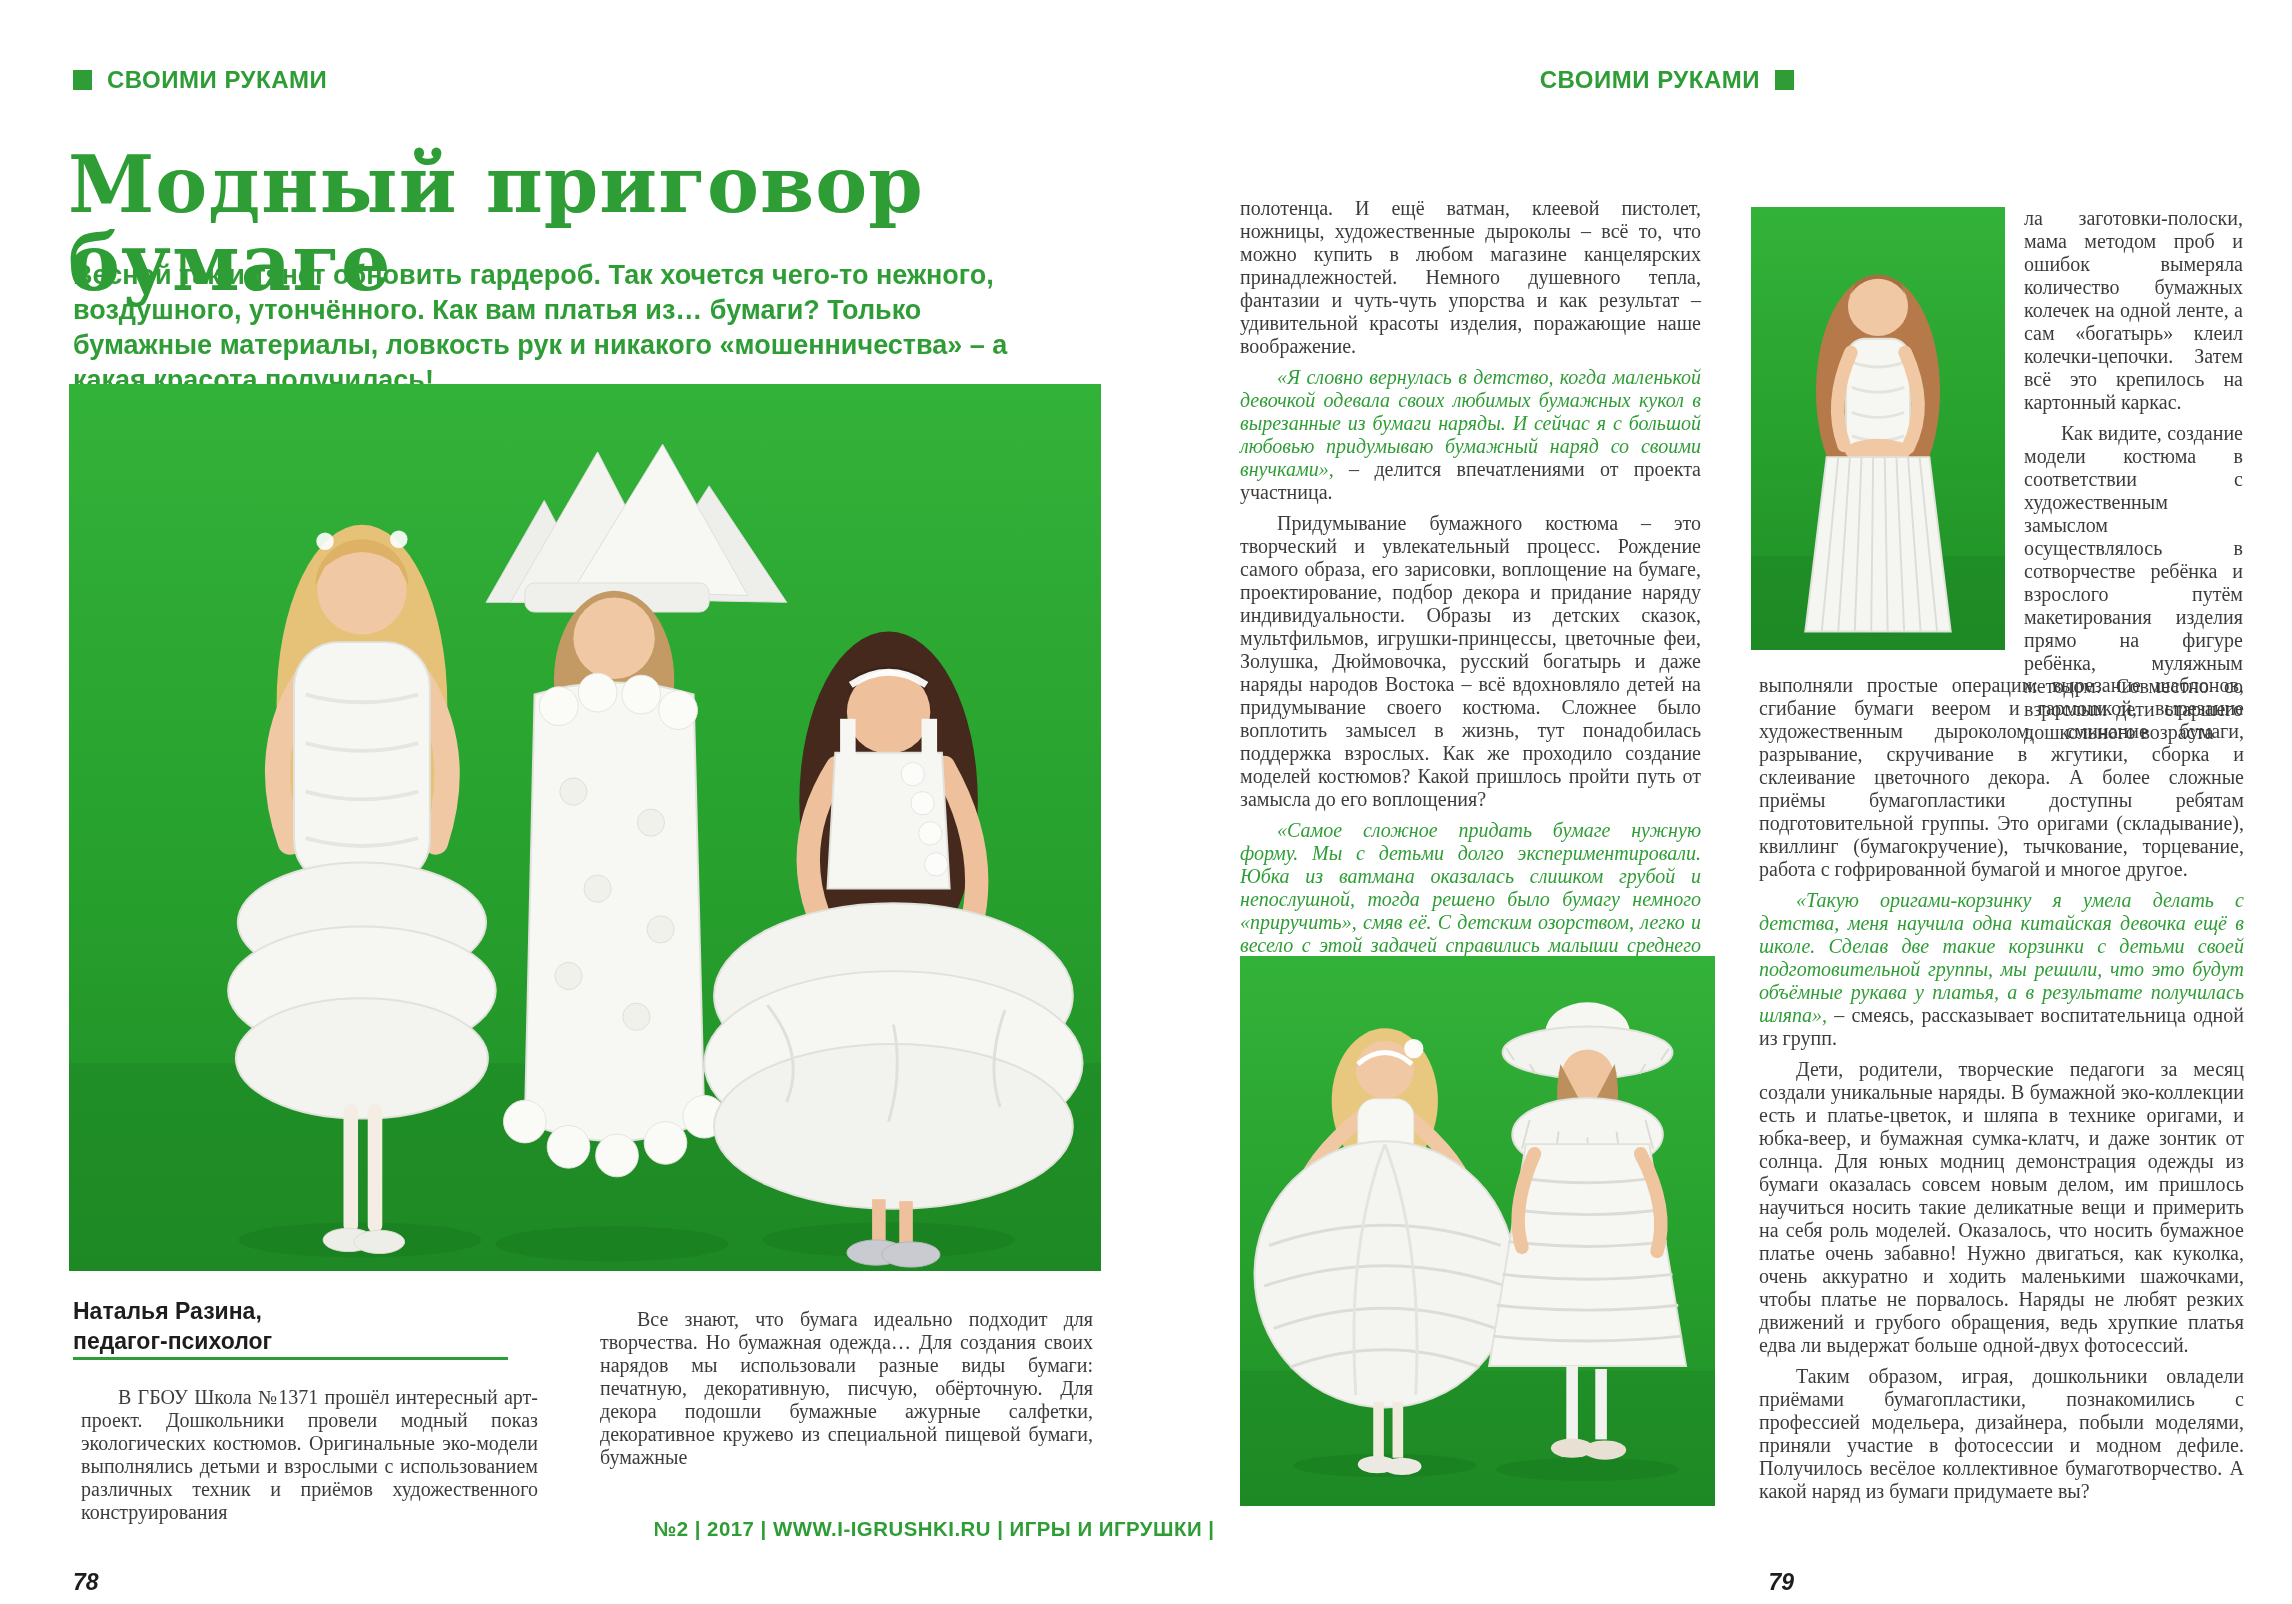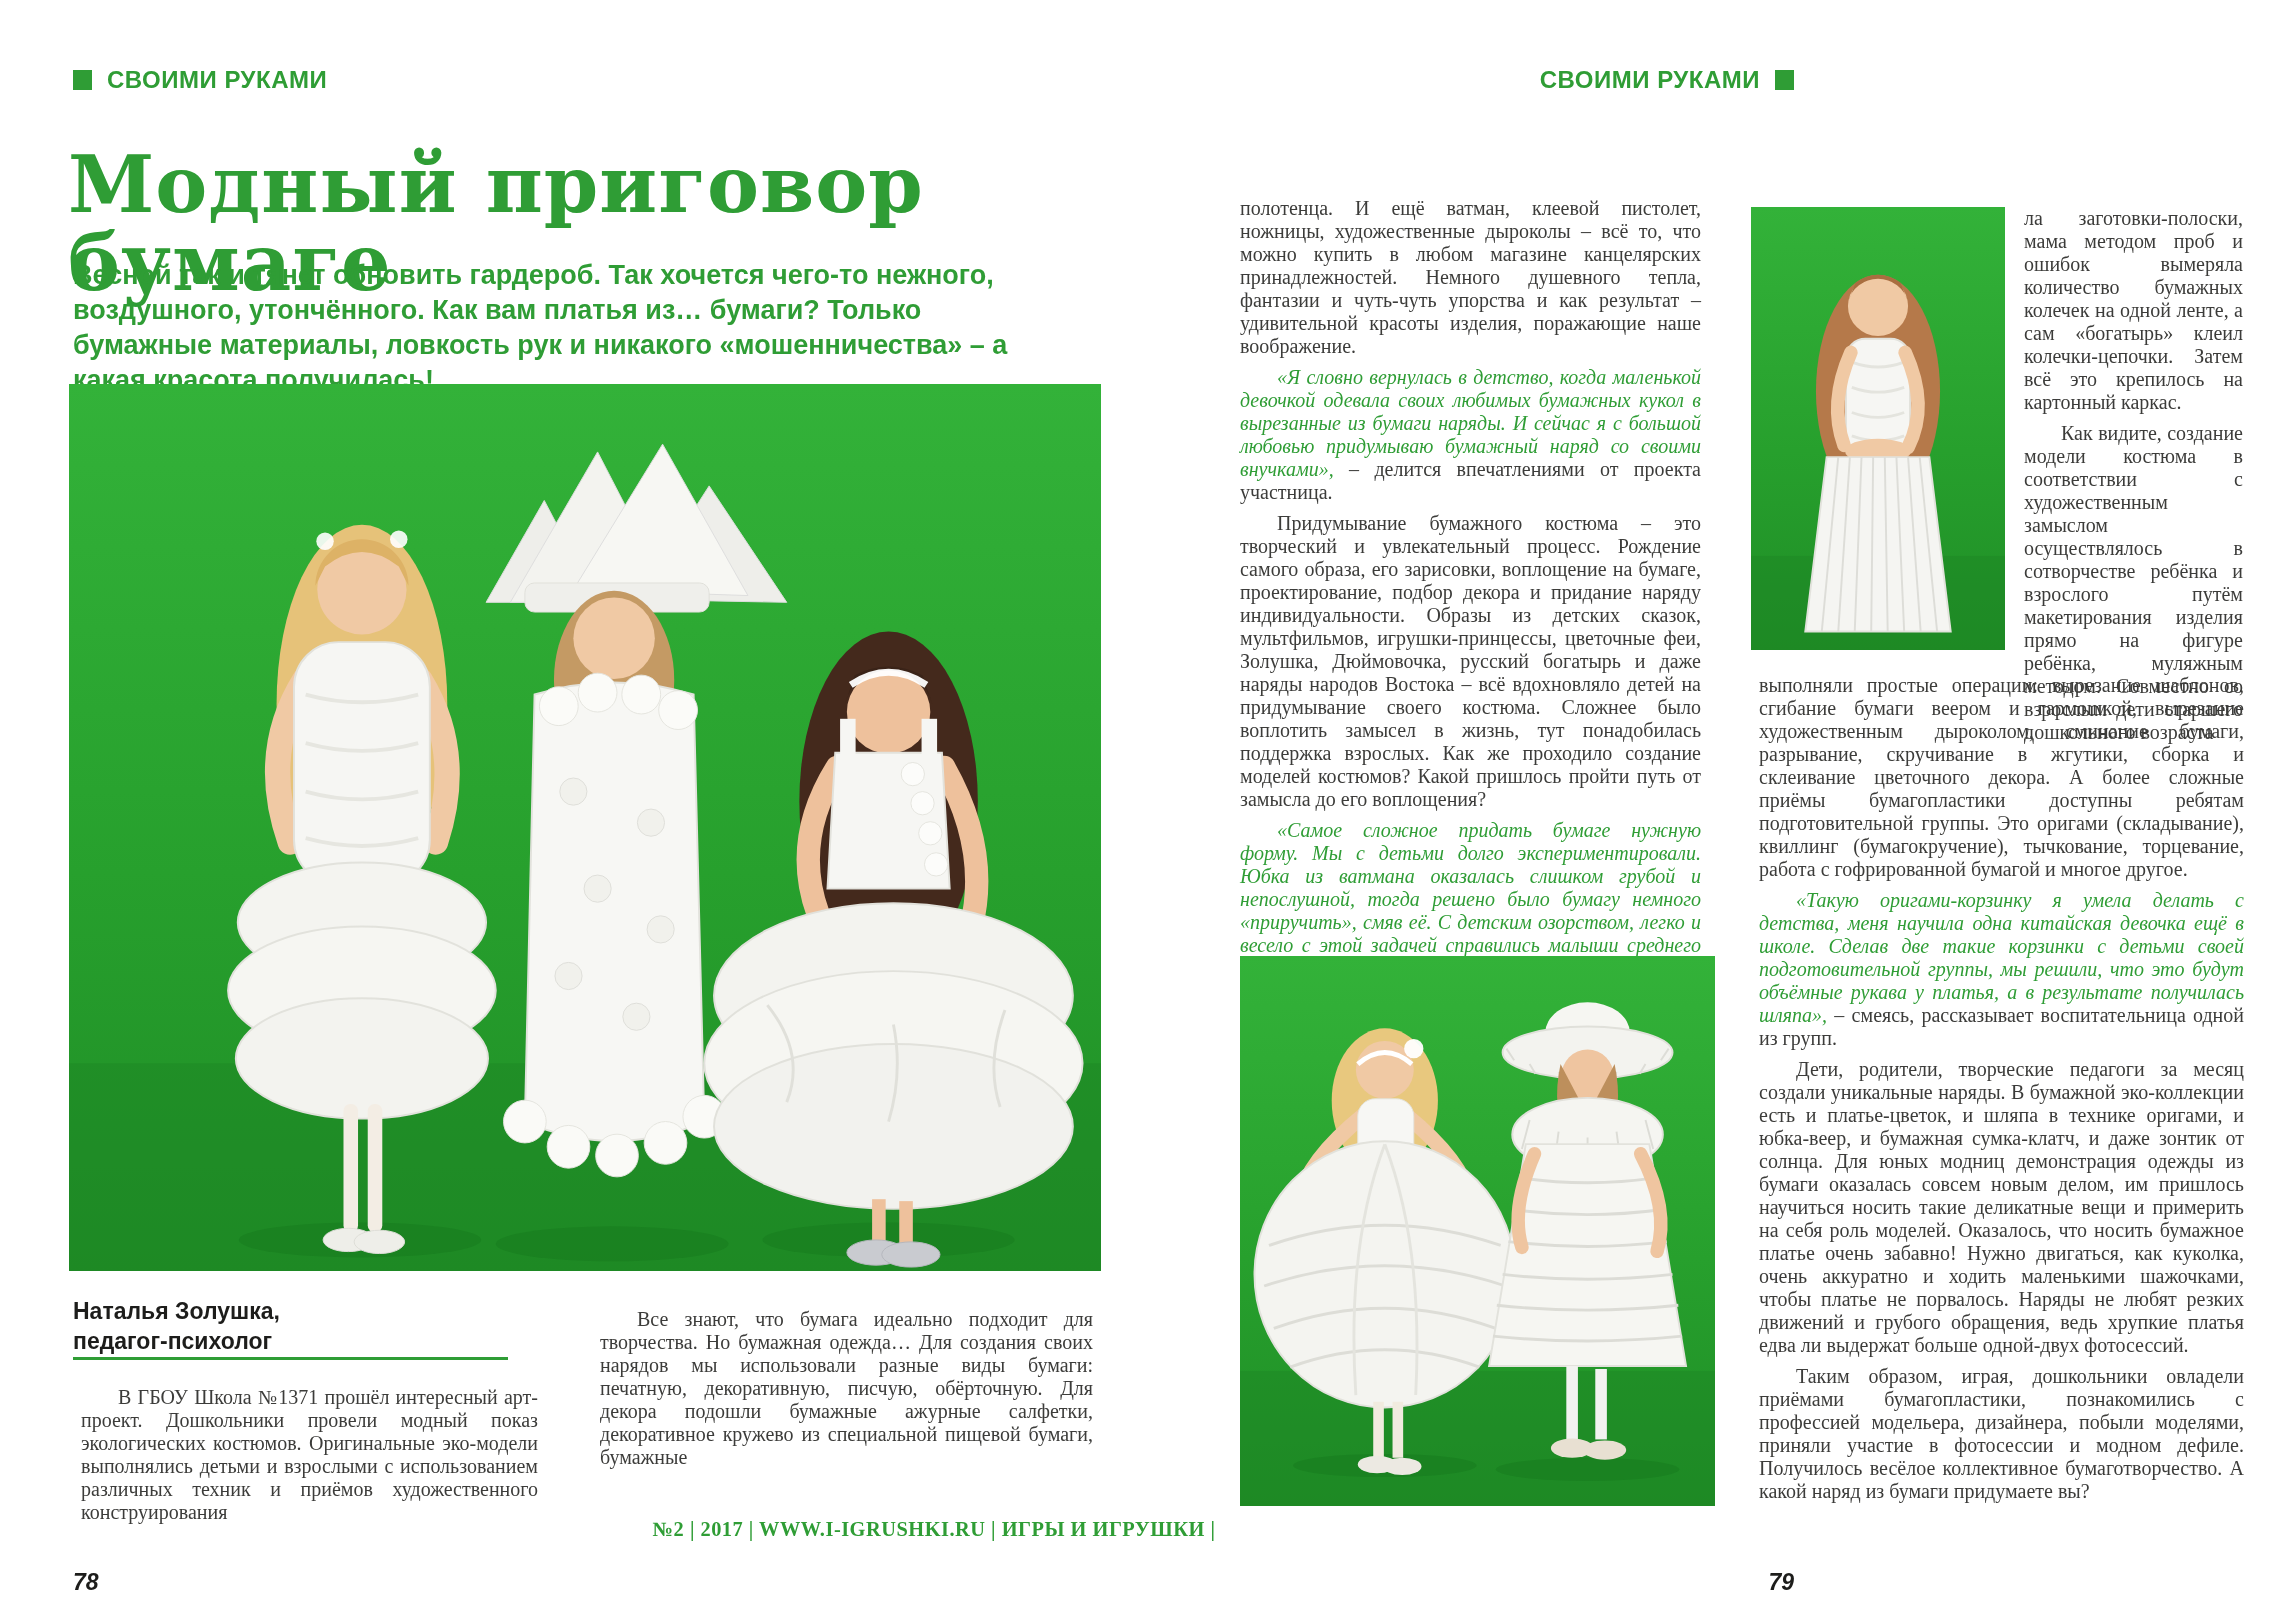--- a/index.html
+++ b/index.html
@@ -32,21 +32,21 @@
     text-align:justify;color:var(--body);}
   .body-col p{margin:8px;}
   .body-col p.indent{text-indent:37px;}
   .q{color:var(--green);font-style:italic;}
 
   .pagenum{position:absolute;top:1569px;font-family:"Liberation Sans",sans-serif;
     font-weight:700;font-size:23px;color:var(--ink);font-style:italic;}
   .pagenum.left{left:73px;}
   .pagenum.right{right:74px;}
   .footer-center{position:absolute;left:0;right:0;top:1518px;text-align:center;
-    font-family:Liberation Serif, serif;font-weight:700;font-size:20.4px;
+    font-family:Liberation Sans, sans-serif;font-weight:700;font-size:20.4px;
     color:var(--green);letter-spacing:0.5px;}
 </style>
 </head>
 <body>
 
 <div class="spread">
 
   <div class="kicker" style="left:73px;top:66px;">
     <span class="sq"></span>
     <span>СВОИМИ РУКАМИ</span>
@@ -142,21 +142,21 @@
       <ellipse cx="850" cy="765" rx="185" ry="85" fill="#f2f2ee" stroke="#e1e1db" stroke-width="2"></ellipse>
       <path d="M720,640 Q760,690 740,740 M850,660 Q860,710 845,760 M965,645 Q945,700 960,745" stroke="#e0e0da" stroke-width="3" fill="none"></path>
       <rect x="828" y="840" width="14" height="48" fill="#eec19c"></rect>
       <rect x="856" y="842" width="14" height="46" fill="#eec19c"></rect>
       <ellipse cx="832" cy="895" rx="30" ry="13" fill="#c9cbd0" stroke="#b5b7bd"></ellipse>
       <ellipse cx="868" cy="897" rx="30" ry="13" fill="#c9cbd0" stroke="#b5b7bd"></ellipse>
     </svg>
   </div>
 
   <div class="author">
-    <div>Наталья Золушка,</div>
+    <div>Наталья Разина,</div>
     <div>педагог-психолог</div>
   </div>
   <div class="rule"></div>
 
   <div class="body-col" style="left:73px;top:1378px;width:473px;">
       <p class="indent"><span>В ГБОУ Школа №1371 прошёл интересный арт-проект. Дошкольники провели модный показ экологических костюмов. Оригинальные эко-модели выполнялись детьми и взрослыми с использованием различных техник и приёмов художественного конструирования</span></p>
     </div>
   <div class="body-col" style="left:592px;top:1300px;width:509px;">
       <p class="indent"><span>Все знают, что бумага идеально подходит для творчества. Но бумажная одежда… Для создания своих нарядов мы использовали разные виды бумаги: печатную, декоративную, писчую, обёрточную. Для декора подошли бумажные ажурные салфетки, декоративное кружево из специальной пищевой бумаги, бумажные</span></p>
     </div>

